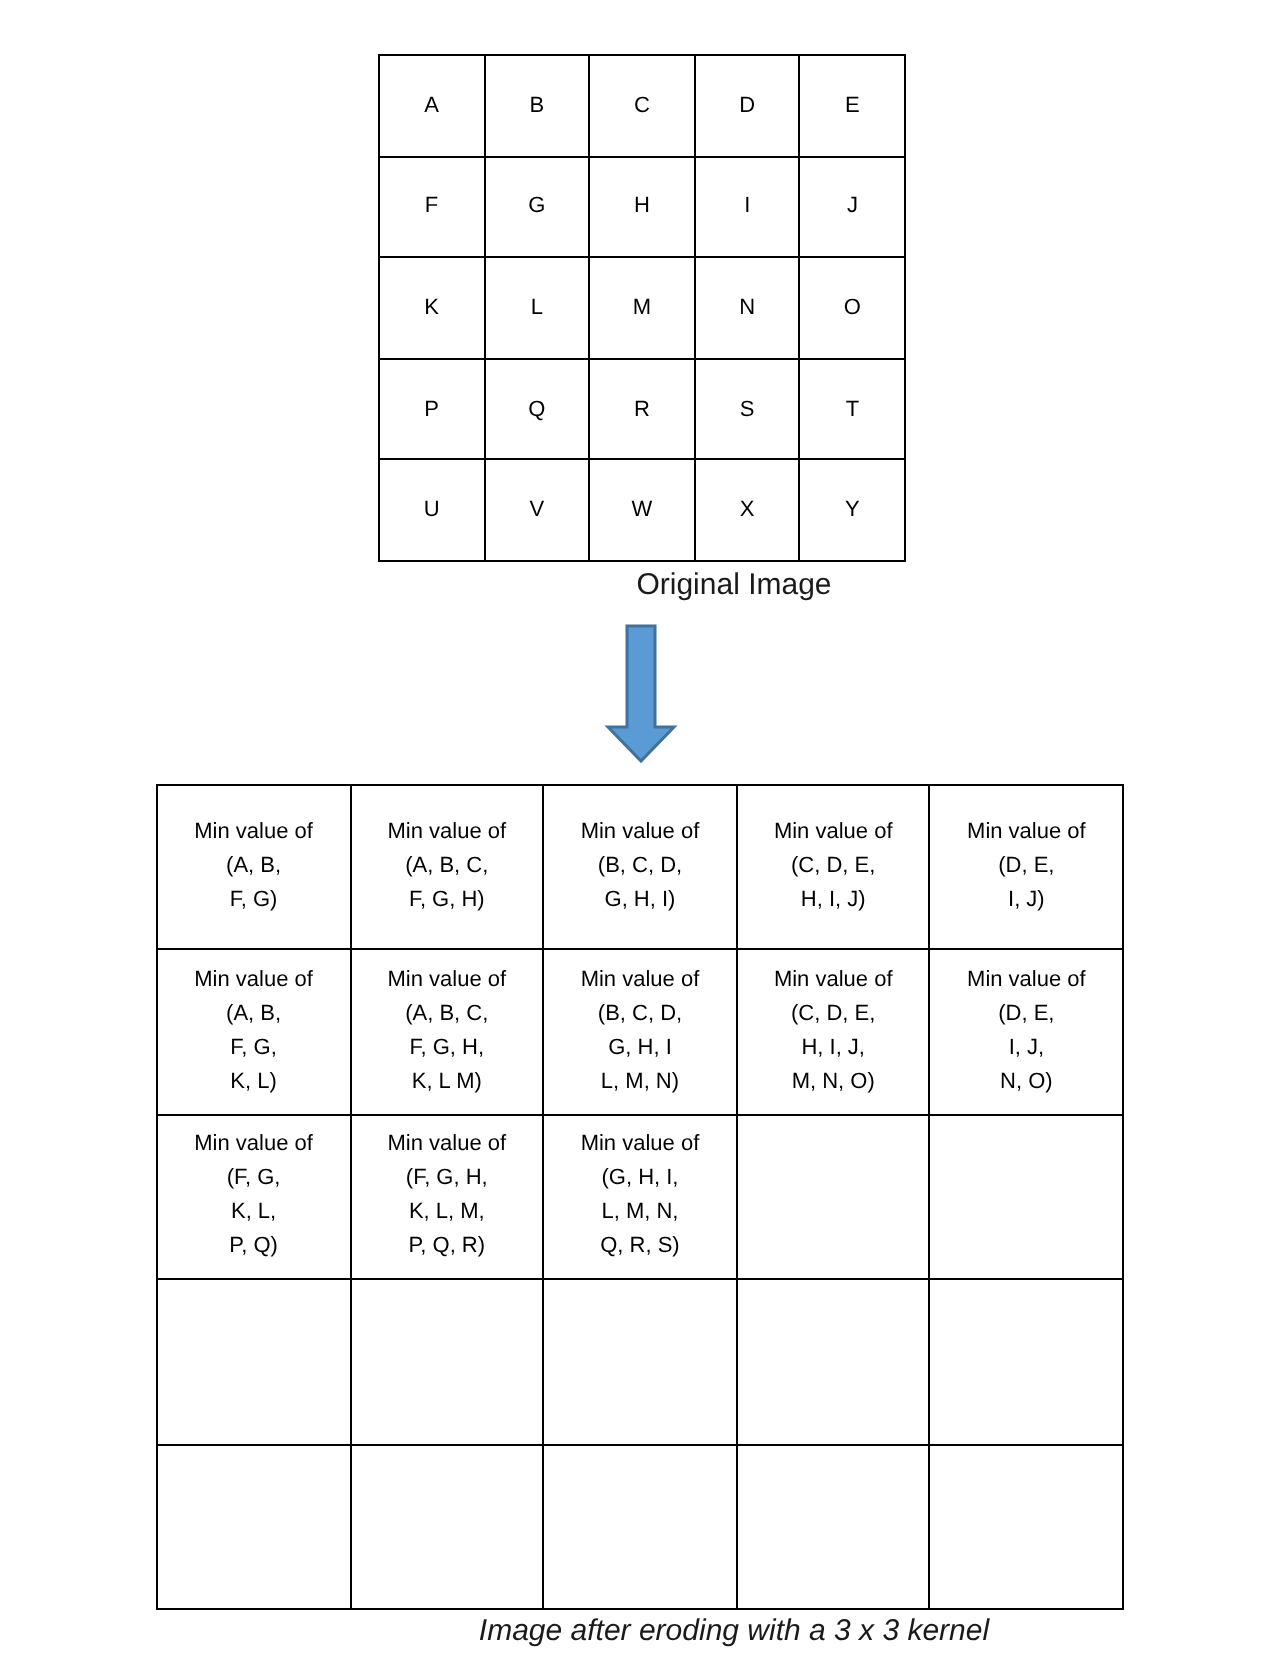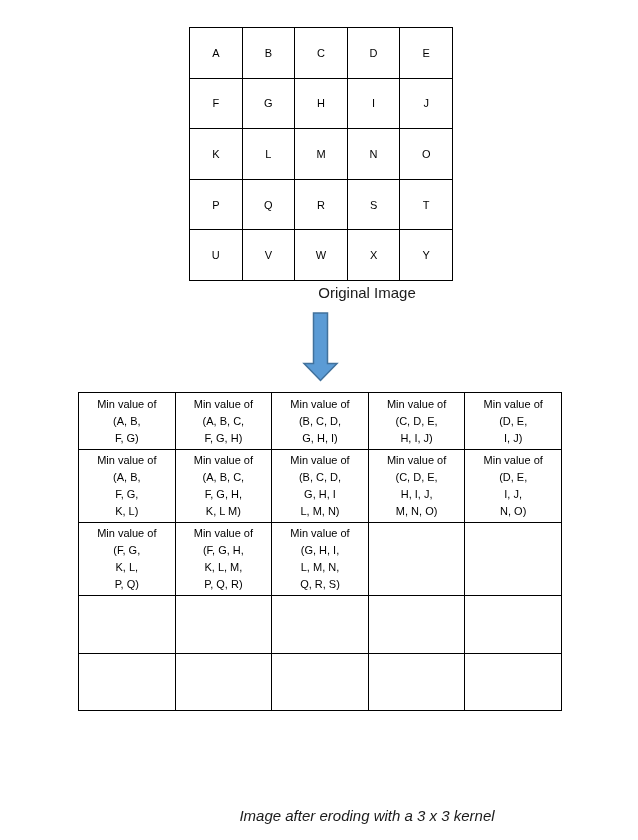--- a/index.html
+++ b/index.html
@@ -38,21 +38,21 @@
     width: 264px;
     height: 254px;
     grid-template-columns: repeat(5, 1fr);
     grid-template-rows: repeat(5, 1fr);
     font-size: 11px;
   }
   .bottom-grid {
     left: 78px;
     top: 392px;
     width: 484px;
-    height: 319px;
+    height: 413px;
     grid-template-columns: repeat(5, 1fr);
     grid-template-rows: repeat(5, 1fr);
     font-size: 11px;
   }
   .bottom-grid .cell {
     flex-direction: column;
     line-height: 17px;
     padding: 2px;
   }
   .caption {

